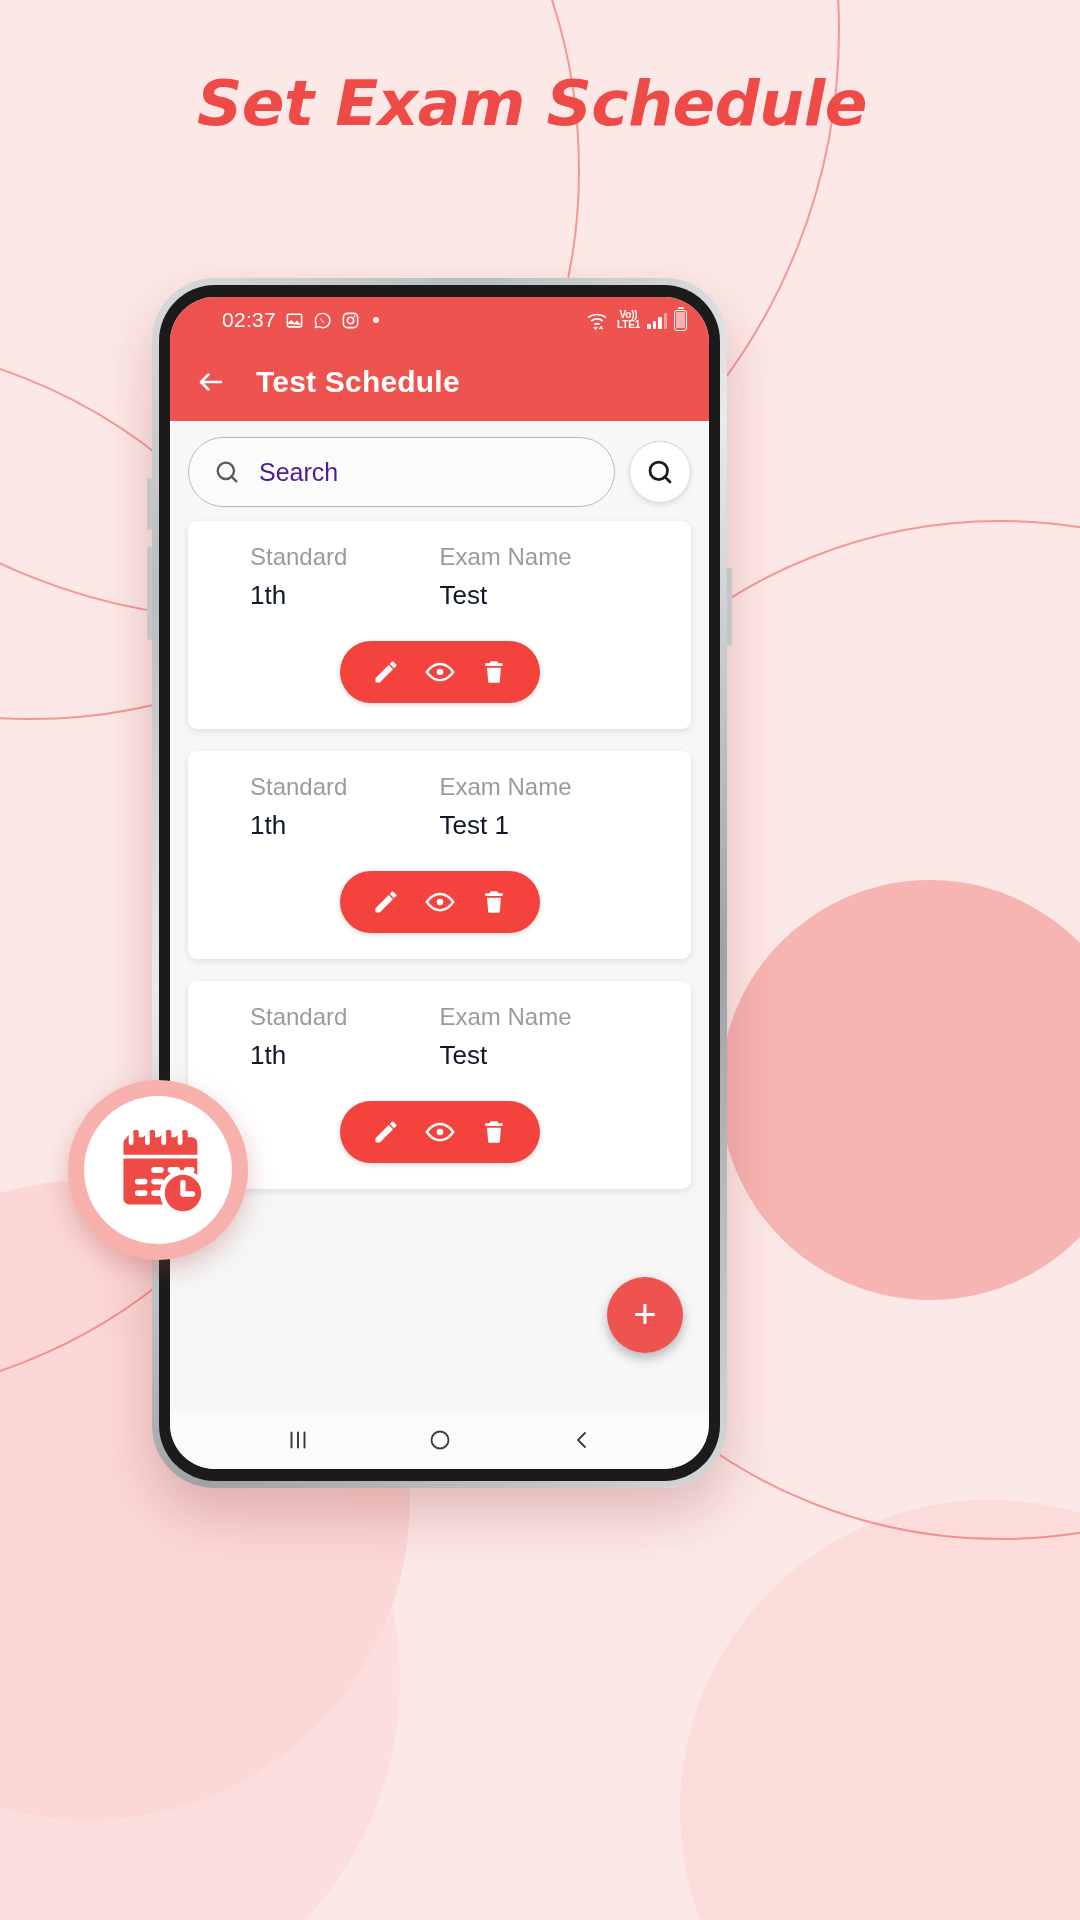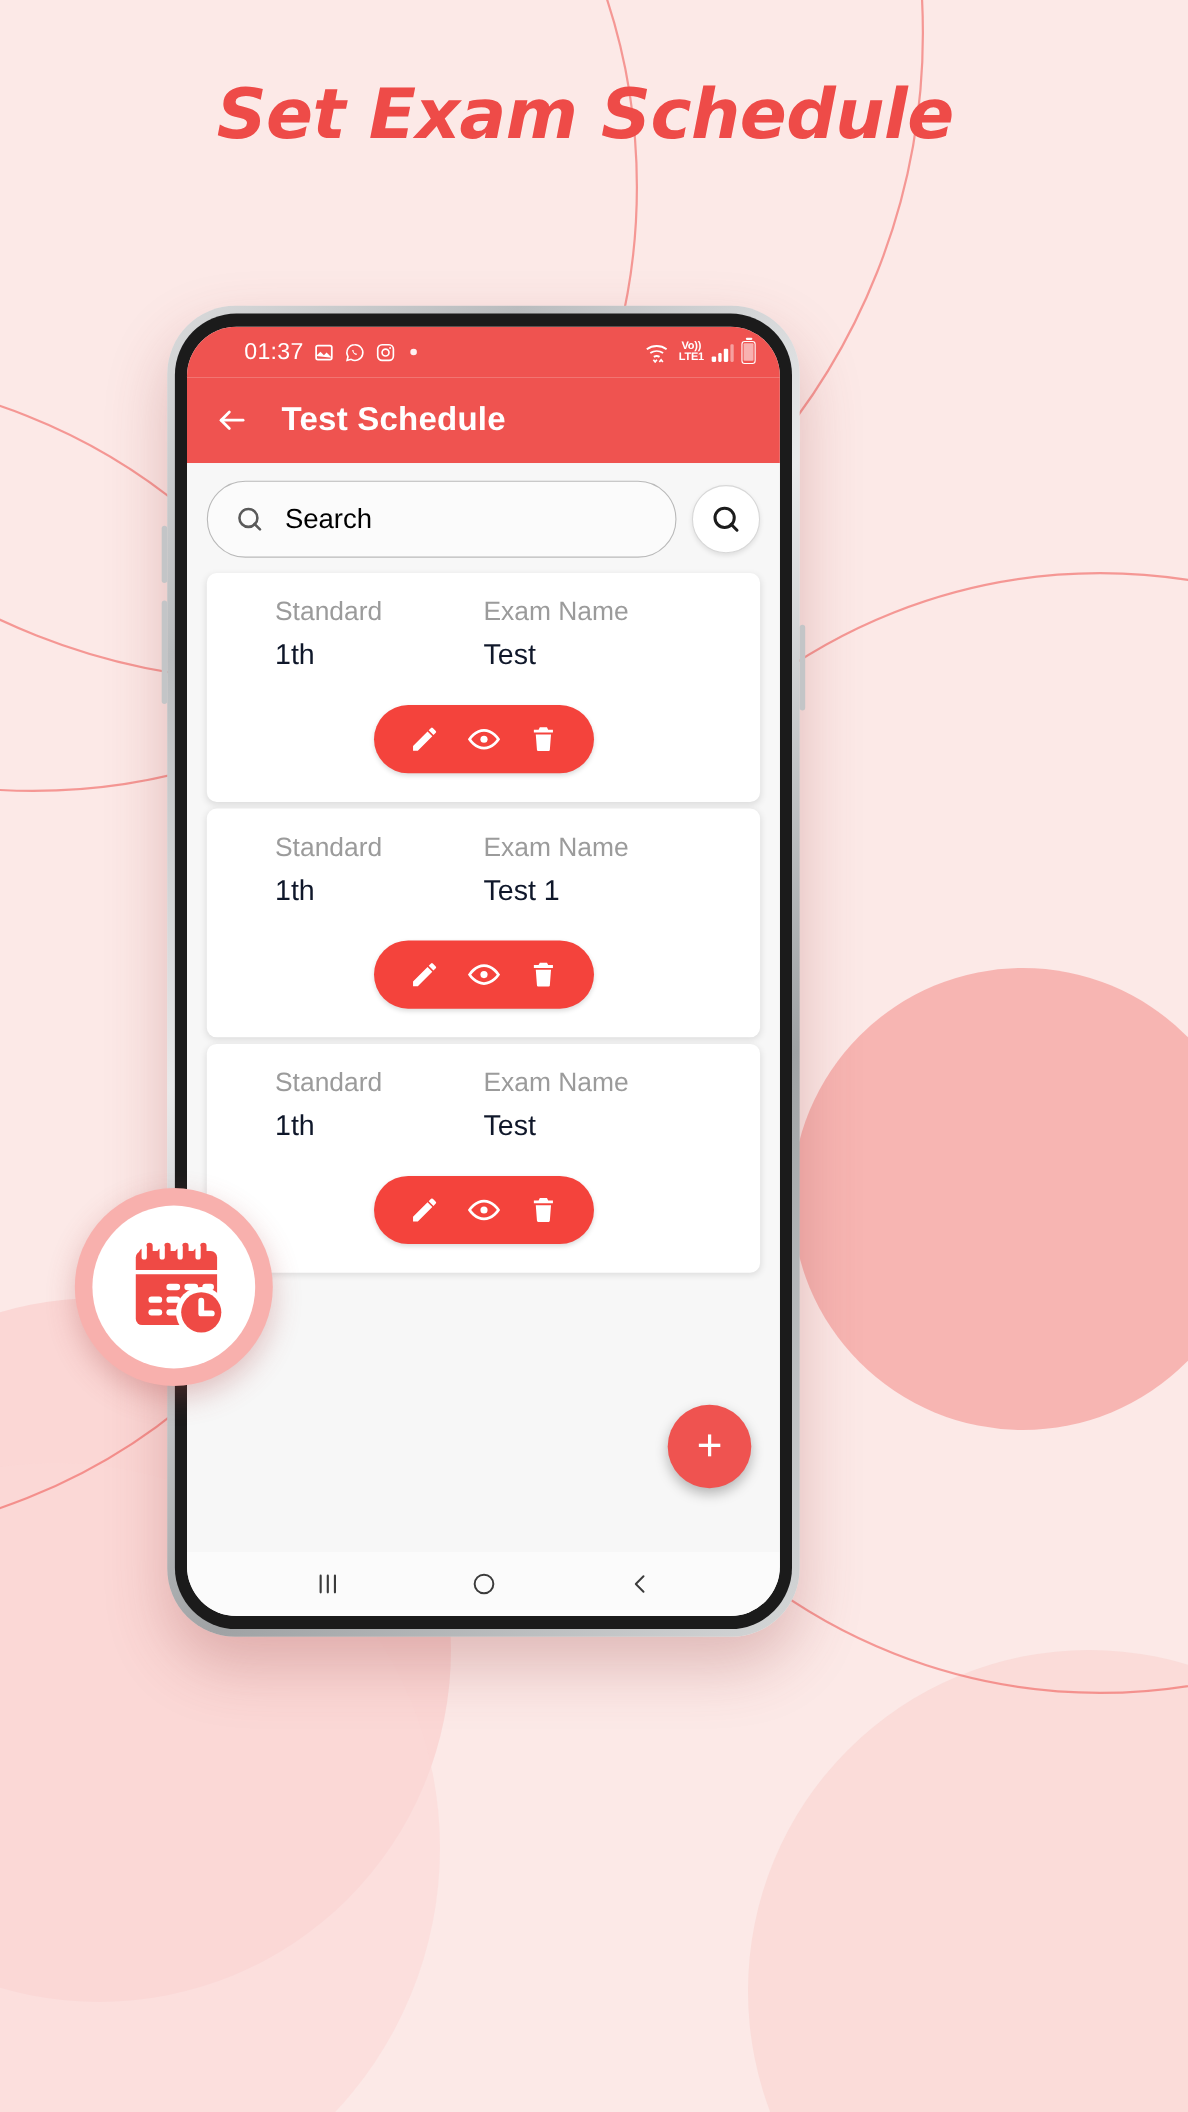--- a/index.html
+++ b/index.html
@@ -129,30 +129,30 @@
     display:flex; align-items:center; gap:14px;
     padding:16px 18px 14px 18px;
   }
   .search-box {
     flex:1 1 auto; height:70px;
     border:1.4px solid #b9b9b9; border-radius:38px;
     background:#fbfbfb;
     display:flex; align-items:center; gap:18px;
     padding:0 24px;
   }
-  .search-placeholder { color:#000000; font-size:25px; }
+  .search-placeholder { color:#4c1d95; font-size:25px; }
   .search-fab {
     flex:0 0 auto; width:62px; height:62px; border-radius:50%;
     background:#fff; border:1.2px solid #d8d8d8;
     display:flex; align-items:center; justify-content:center;
     box-shadow:0 2px 5px rgba(0,0,0,.10);
   }
 
   
-  .cards { padding:0 18px; display:flex; flex-direction:column; gap:6px; }
+  .cards { padding:0 18px; display:flex; flex-direction:column; gap:22px; }
   .card {
     background:#fff; border-radius:9px;
     box-shadow:0 2px 7px rgba(0,0,0,.11);
     padding:22px 0 26px 0;
   }
   .card-cols { display:flex; padding:0 62px 0 62px; }
   .col { flex:1 1 50%; }
   .col-label { color:#9b9b9b; font-size:24px; margin-bottom:9px; }
   .col-value { color:#0f172a; font-size:26px; }
   .pill-wrap { display:flex; justify-content:center; margin-top:30px; }
@@ -219,21 +219,21 @@
 <div class="phone">
   <div class="btn-side vol-up"></div>
   <div class="btn-side vol-dn"></div>
   <div class="btn-side pwr"></div>
 
   <div class="phone-inner">
     <div class="screen">
 
       <div class="statusbar">
         <div class="sb-left">
-          <span class="sb-time">01:37</span>
+          <span class="sb-time">02:37</span>
           <svg class="sb-ico" viewBox="0 0 24 24" fill="none" stroke="#fff" stroke-width="2">
             <rect x="3" y="4" width="18" height="16" rx="2"></rect>
             <path d="M3 16l5-5 4 4 3-3 6 6" fill="#fff" stroke="none"></path>
           </svg>
           <svg class="sb-ico" viewBox="0 0 24 24" fill="none" stroke="#fff" stroke-width="1.8">
             <path d="M12 3a9 9 0 00-7.7 13.6L3.2 21l4.6-1.2A9 9 0 1012 3z"></path>
             <path d="M9 9.2c.2 1.7 1.5 4.2 3.6 5.2.7.3 1.5.4 1.9-.2.3-.5-.2-.9-.7-1.2-.5-.3-.9 0-1.2.2-.7-.4-1.6-1.3-2-2.1.2-.2.6-.6.3-1.1-.3-.5-.7-1-1.2-.8-.4.2-.7.5-.7 1z" fill="#fff" stroke="none"></path>
           </svg>
           <svg class="sb-ico" viewBox="0 0 24 24" fill="none" stroke="#fff" stroke-width="1.9">
             <rect x="3" y="3" width="18" height="18" rx="5"></rect>

